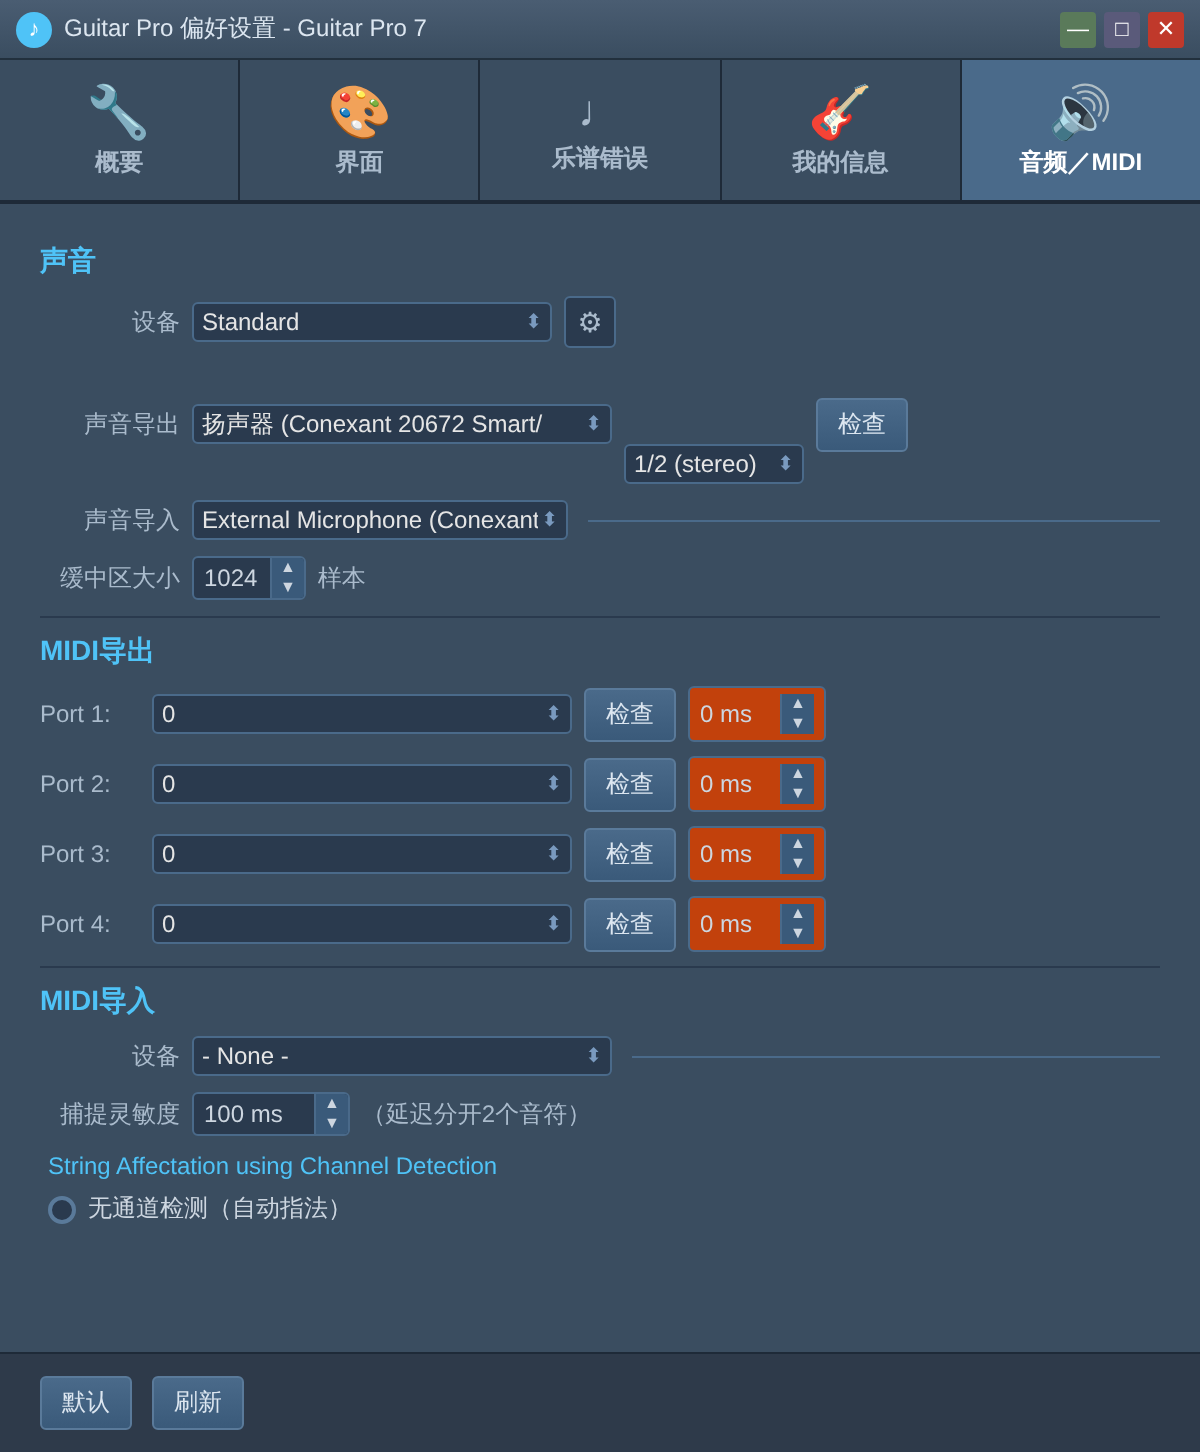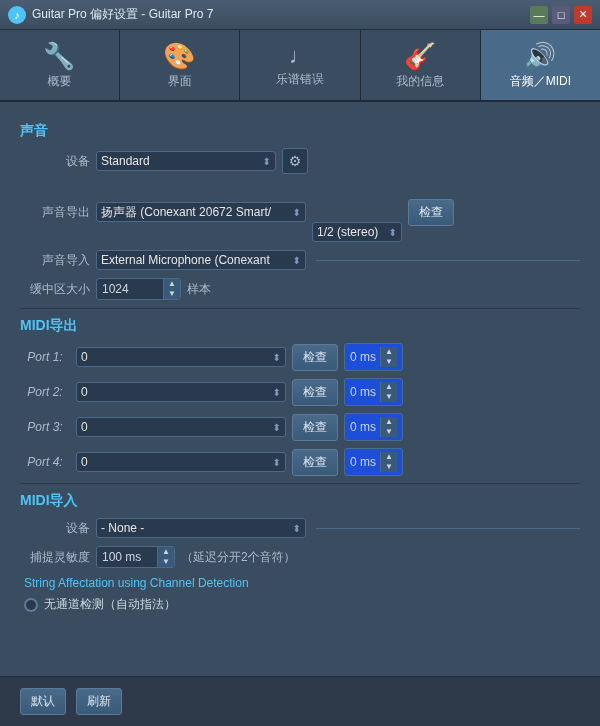--- a/index.html
+++ b/index.html
@@ -74,20 +74,21 @@
       color: #ffffff;
     }
     .tab-icon {
       font-size: 26px;
       margin-bottom: 4px;
       line-height: 1;
     }
     .tab-label {
       font-size: 12px;
       text-align: center;
+      font-weight: bold;
     }
 
     
     .main-content {
       background: #3a4d60;
       padding: 12px 20px;
       height: calc(726px - 30px - 72px - 50px);
       overflow-y: auto;
     }
 
@@ -176,21 +177,21 @@
       border-radius: 3px;
       overflow: hidden;
     }
     .spinner-input {
       background: transparent;
       border: none;
       color: #cdd6e0;
       font-size: 12px;
       outline: none;
       padding: 3px 5px;
-      width: 66px;
+      width: 38px;
     }
     .spinner-btns {
       display: flex;
       flex-direction: column;
       border-left: 1px solid #4a6a8a;
     }
     .spinner-btn {
       background: #3a5a7a;
       border: none;
       color: #cdd6e0;
@@ -202,25 +203,24 @@
 
     
     .port-row {
       display: flex;
       align-items: center;
       margin-bottom: 7px;
       gap: 6px;
     }
     .port-label {
       width: 50px;
-      text-align: center;
+      text-align: left;
       color: #aabbcc;
       font-size: 12px;
       flex-shrink: 0;
-      font-style: italic;
     }
 
     
     .divider {
       height: 1px;
       background: #2a3a4e;
       margin: 6px 0;
     }
 
     
@@ -267,29 +267,29 @@
       border-top: 1px solid #1e2a38;
       padding: 10px 20px;
       display: flex;
       gap: 10px;
       height: 50px;
       align-items: center;
     }
 
     
     .ms-display {
-      background: #1d4ed8;
+      background: #c2410c;
       border: 1px solid #4a6a8a;
       border-radius: 3px;
       color: #cdd6e0;
       font-size: 12px;
       padding: 3px 5px;
       display: flex;
       align-items: center;
-      gap: 4px;
+      gap: 14px;
     }
   </style>
 </head>
 <body>
 
 <div class="title-bar">
   <div class="title-bar-icon">
     <span>♪</span>
   </div>
   <span class="title-bar-text">Guitar Pro 偏好设置 - Guitar Pro 7</span>
@@ -350,21 +350,21 @@
       <select>
         <option>1/2 (stereo)</option>
       </select>
       <span class="arrow-ud">⬍</span>
     </div>
     <button class="btn">检查</button>
   </div>
 
   <div class="form-row">
     <div class="label-col form-label">声音导入</div>
-    <div class="select-wrapper" style="width:210px;">
+    <div class="select-wrapper" style="width:188px;">
       <select>
         <option>External Microphone (Conexant</option>
       </select>
       <span class="arrow-ud">⬍</span>
     </div>
     <div style="flex:1;height:1px;background:#4a6a8a;margin-left:4px;"></div>
   </div>
 
   <div class="form-row">
     <div class="label-col form-label">缓中区大小</div>

